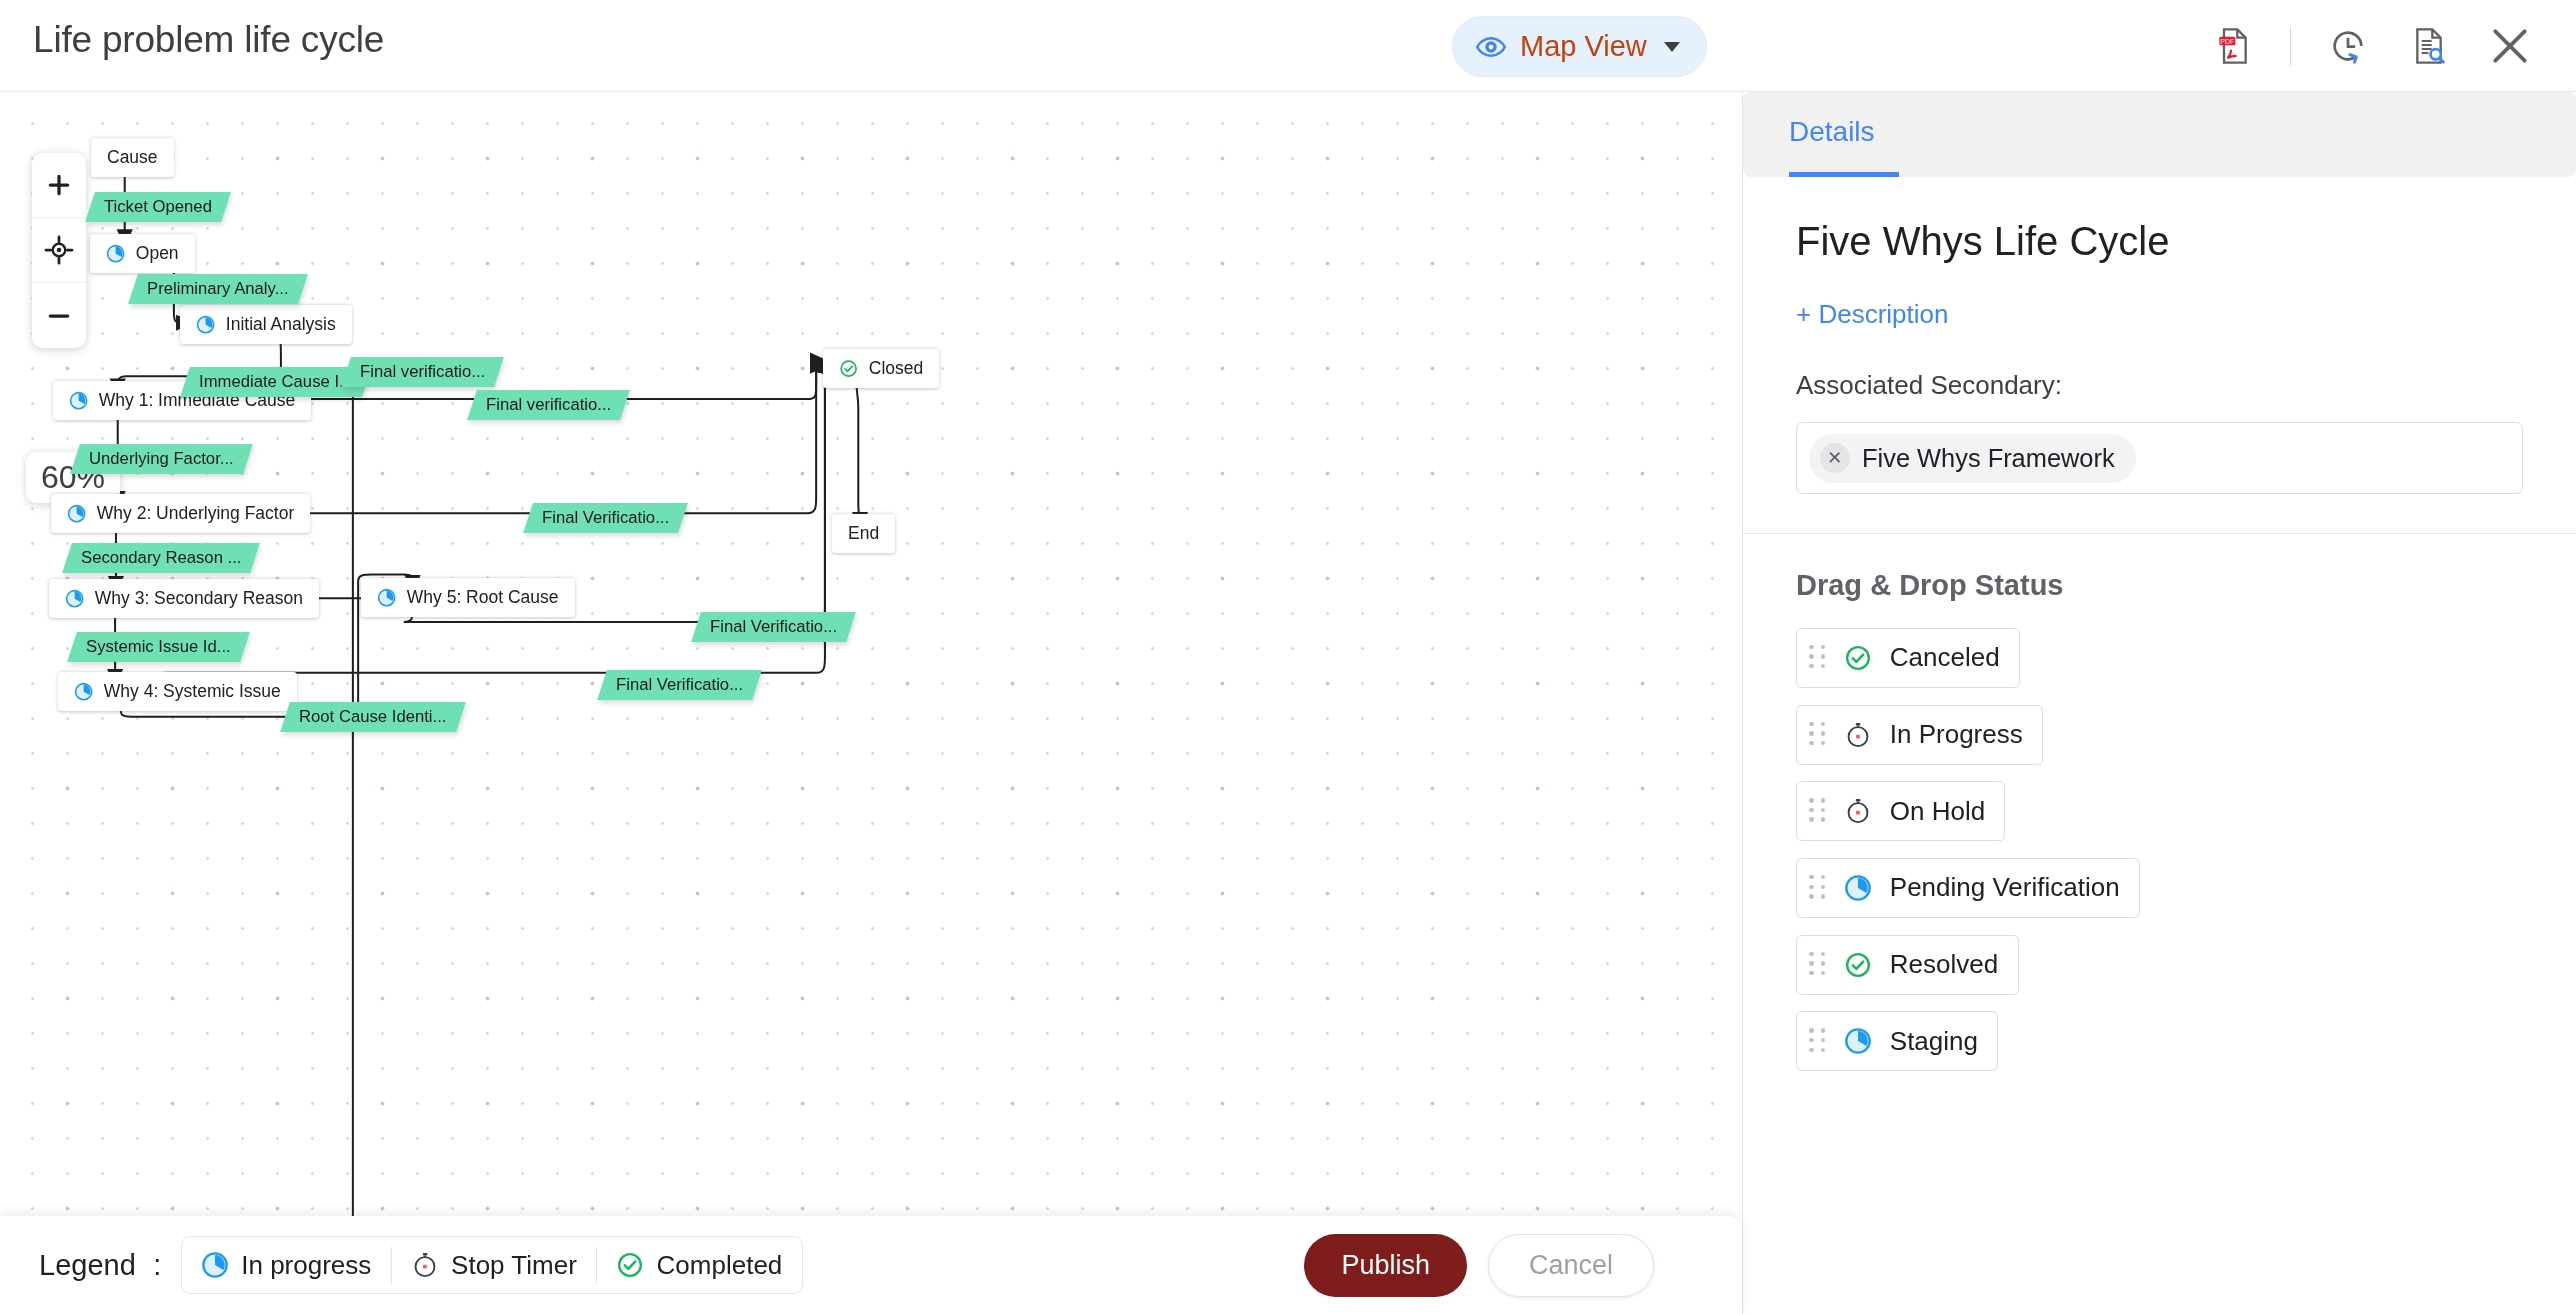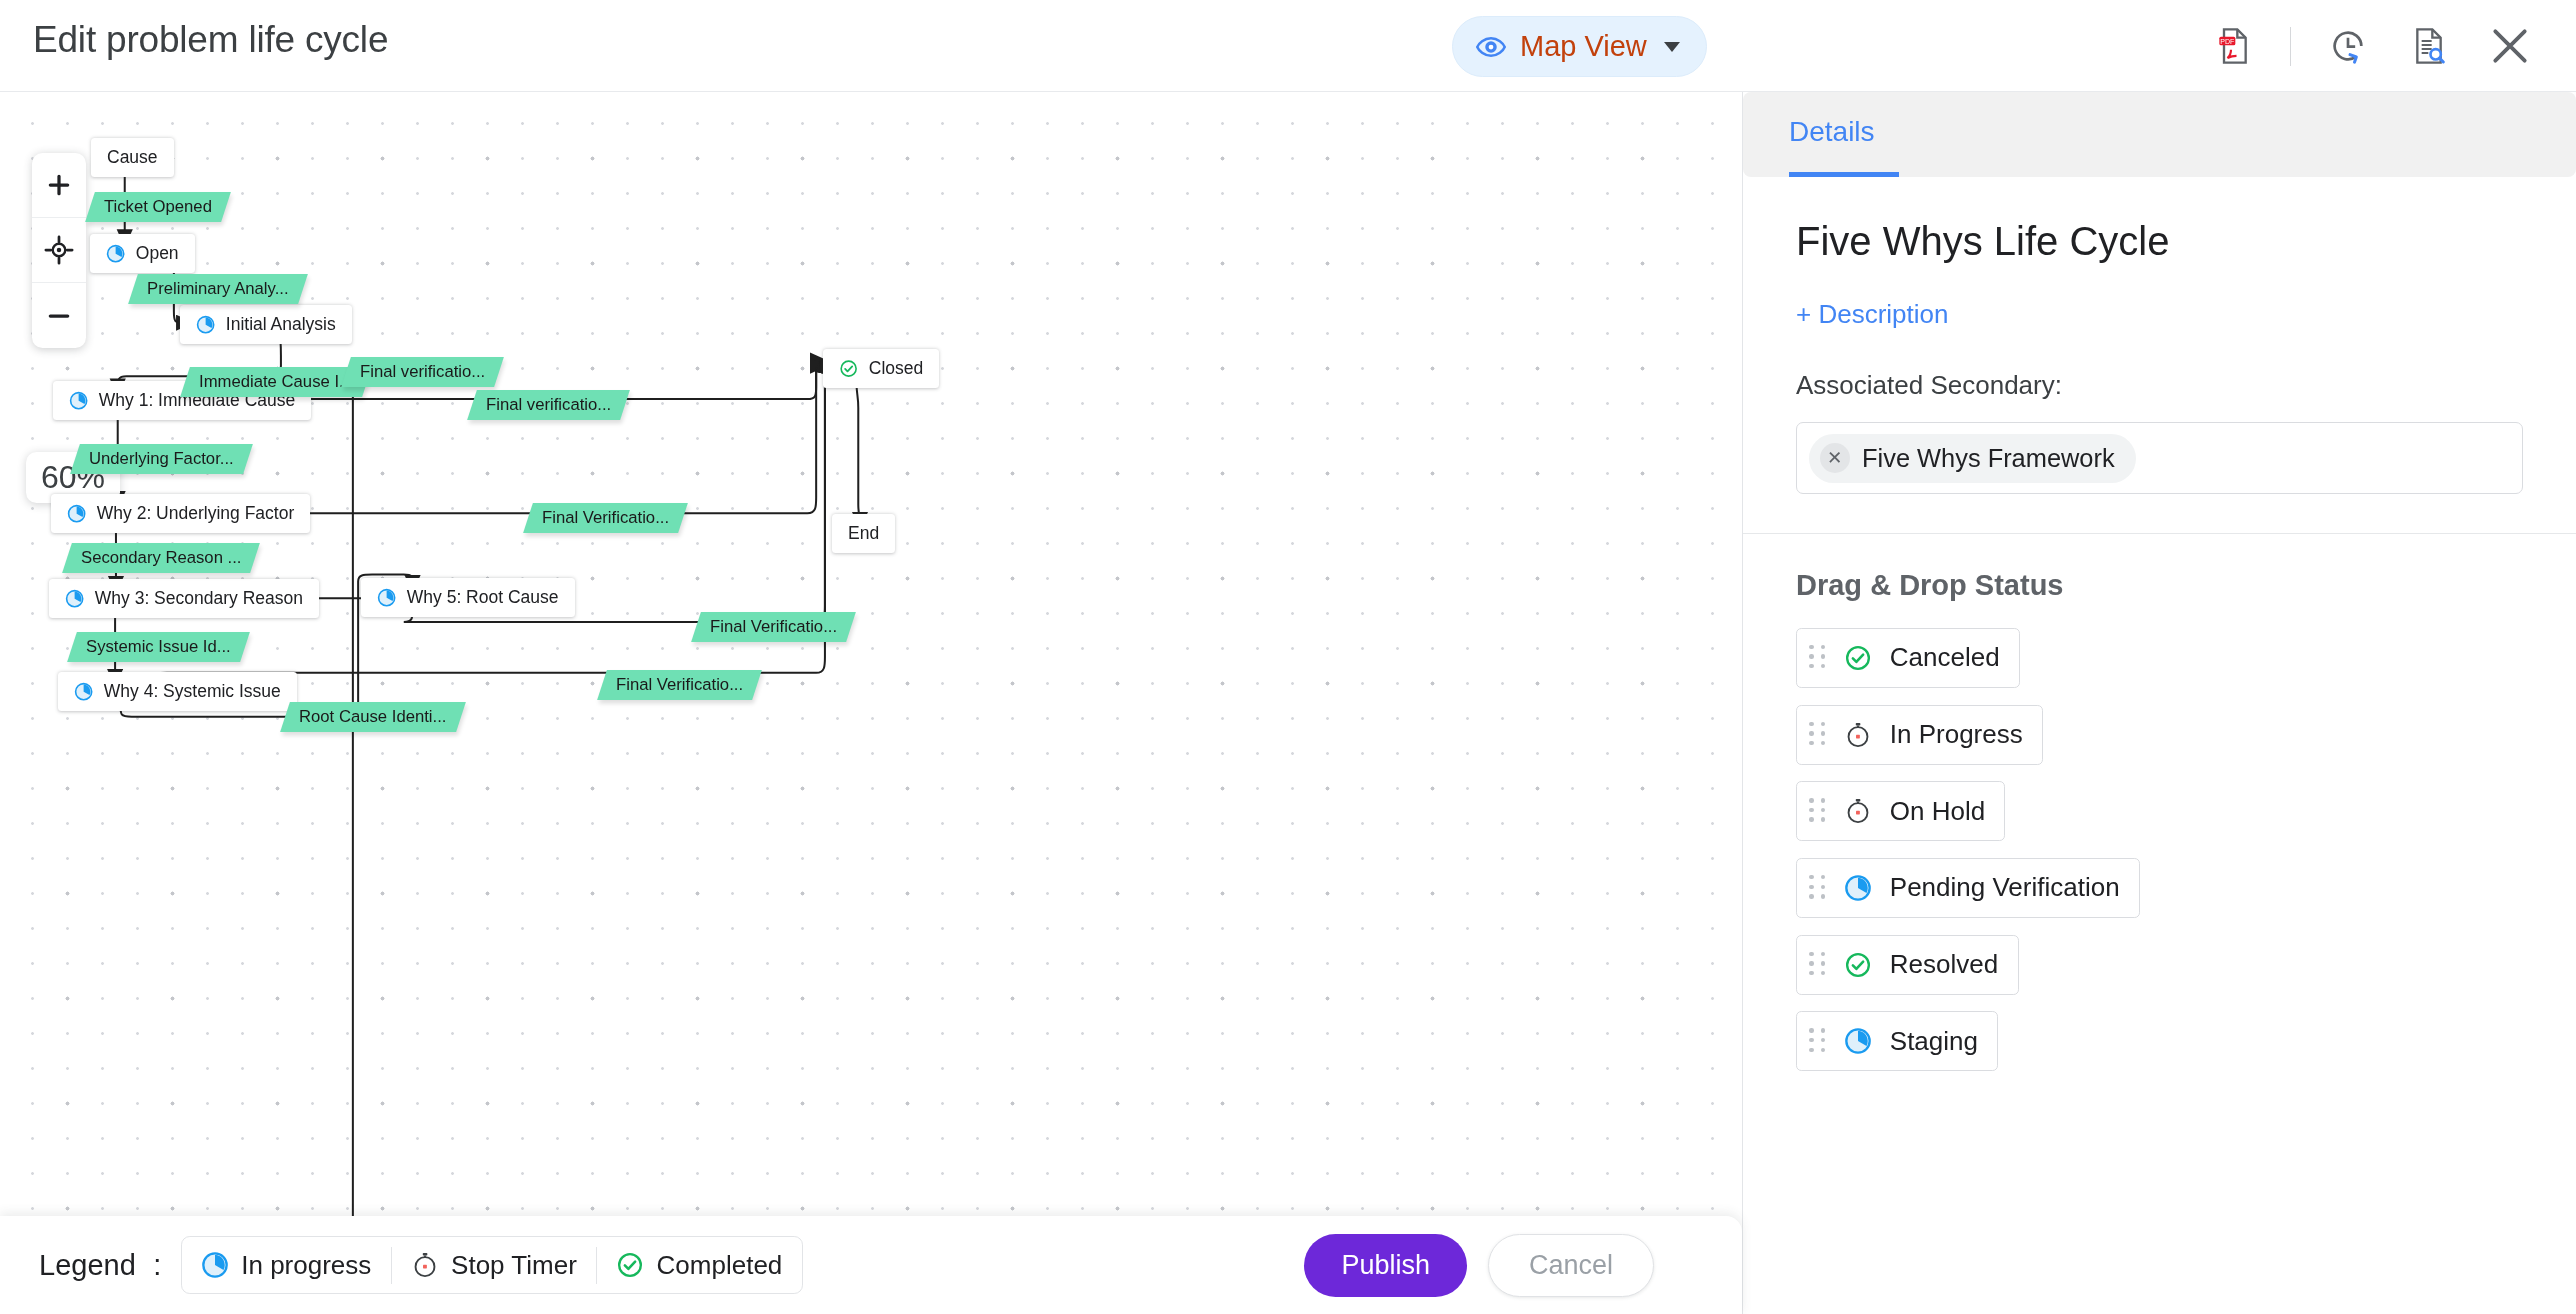--- a/index.html
+++ b/index.html
@@ -138,30 +138,30 @@
   #legend-label { margin-left:39px; font-size:29px; color:#202124; }
   #legend-colon { margin-left:17.5px; font-size:29px; color:#202124; }
   #legend-box {
     margin-left:19.3px; border:0.9px solid #e2e4e7; border-radius:8.8px; height:58px;
     display:flex; align-items:center;
   }
   .legend-item { display:flex; align-items:center; gap:12.3px; padding:0 19.3px; font-size:26px; color:#202124; height:100%; }
   .legend-sep { width:0.9px; height:37px; background:#e2e4e7; }
   #action-buttons { margin-left:auto; margin-right:88px; display:flex; align-items:center; gap:21px; }
   .btn { height:63px; border-radius:32px; font-size:27px; display:flex; align-items:center; justify-content:center; cursor:pointer; }
-  .btn-primary { background:#6d28d9; color:#fff; padding:0 37px; }
+  .btn-primary { background:#7f1d1d; color:#fff; padding:0 37px; }
   .btn-ghost { background:#fff; color:#9aa0a6; padding:0 40px; border:0.9px solid #e0e2e5; box-shadow:0 0.9px 3.5px rgba(60,64,67,.12);}
 </style>
 </head>
 <body>
 
 <div id="app">
 
   <div id="header">
-    <div id="page-title">Edit problem life cycle</div>
+    <div id="page-title">Life problem life cycle</div>
 
     <div id="mapview-pill">
       <span class="ico">
         <svg width="30" height="30" viewBox="0 0 24 24">
           <path d="M12 5C6.5 5 2.2 9.1 1 12c1.2 2.9 5.5 7 11 7s9.8-4.1 11-7c-1.2-2.9-5.5-7-11-7z" fill="none" stroke="#4285f4" stroke-width="2"></path>
           <circle cx="12" cy="12" r="4.6" fill="#4285f4"></circle>
           <circle cx="12" cy="12" r="1.9" fill="#ffffff"></circle>
         </svg>
       </span>
       <span class="lbl">Map View</span>

